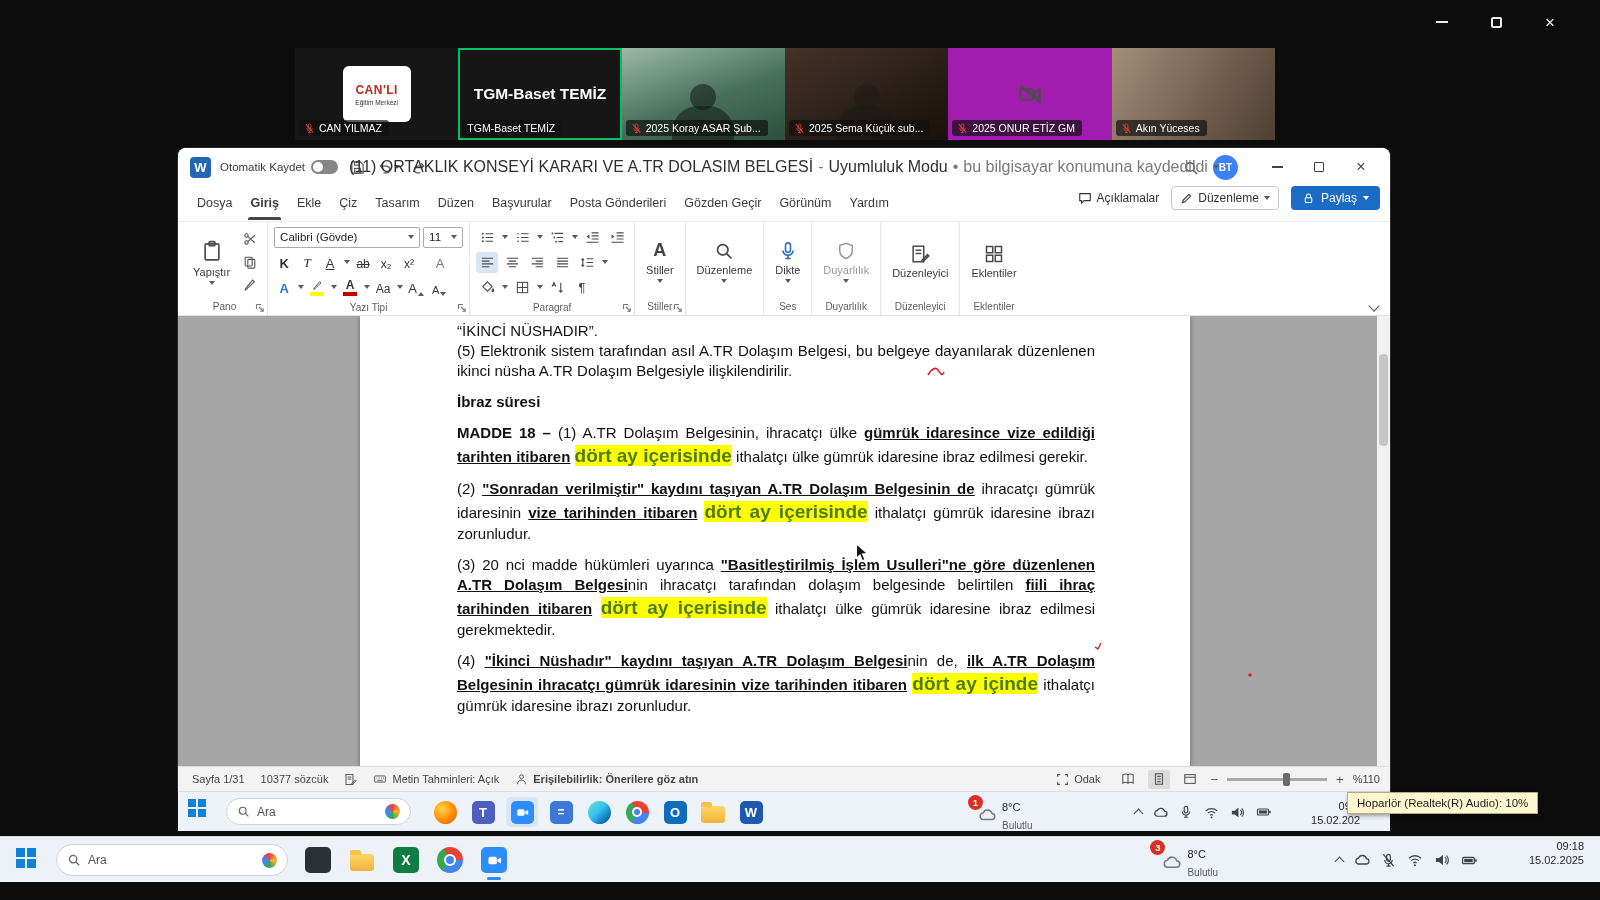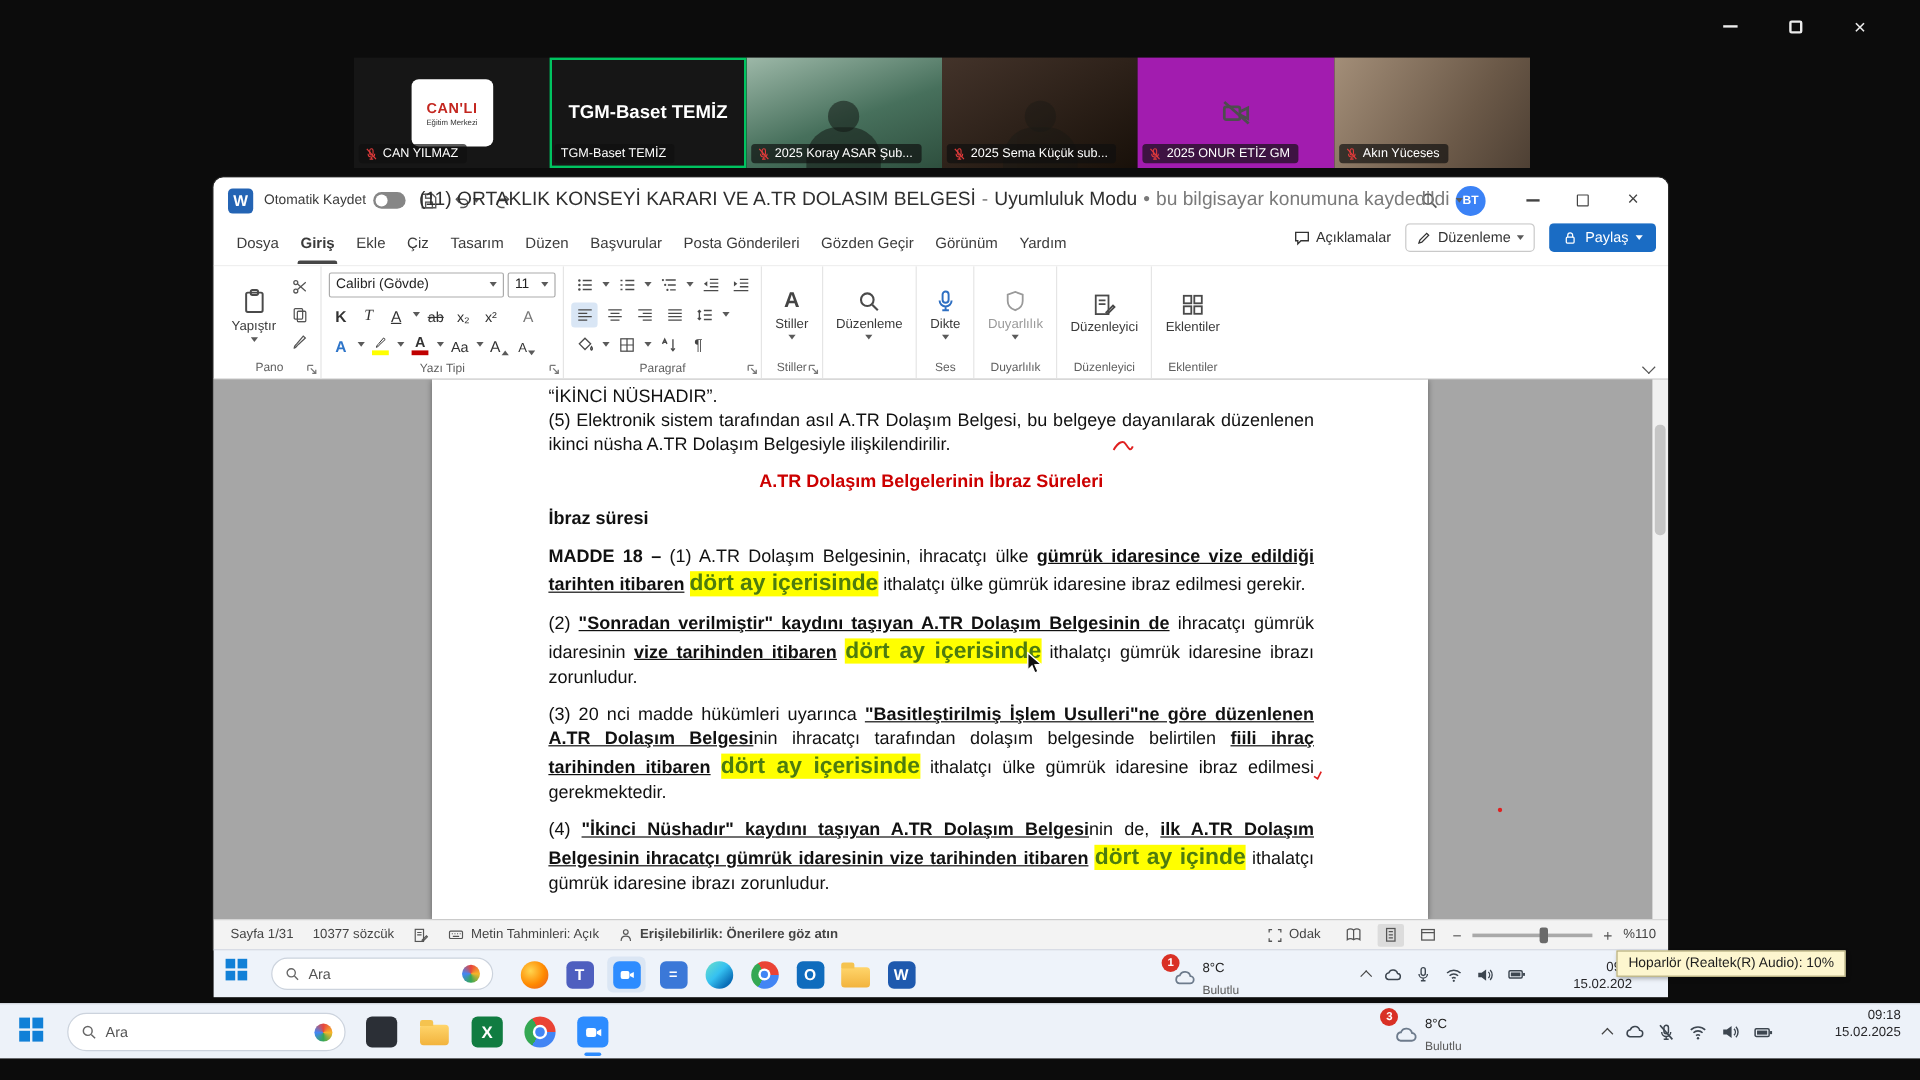--- a/index.html
+++ b/index.html
@@ -766,21 +766,20 @@
           <span>Eklentiler</span>
         </div>
     </div>
     <span class="collapse-chev"></span>
   </div>
 
   <div class="canvas">
     <div class="page">
       <p class="para tight"><span>“İKİNCİ NÜSHADIR”.</span></p>
       <p class="para"><span>(5) Elektronik sistem tarafından asıl A.TR Dolaşım Belgesi, bu belgeye dayanılarak düzenlenen ikinci nüsha A.TR Dolaşım Belgesiyle ilişkilendirilir.</span></p>
-      <p class="para center b red"><span>A.TR Dolaşım Belgelerinin İbraz Süreleri</span></p>
       <p class="para b" style="margin-top:6px"><span>İbraz süresi</span></p>
       <p class="para" style="margin-top:10px"><span class="b">MADDE 18 – </span><span>(1) A.TR Dolaşım Belgesinin, ihracatçı ülke </span><span class="bu">gümrük idaresince vize edildiği tarihten itibaren</span><span> </span><span class="hl">dört ay içerisinde</span><span> ithalatçı ülke gümrük idaresine ibraz edilmesi gerekir.</span></p>
       <p class="para"><span>(2) </span><span class="bu">"Sonradan verilmiştir" kaydını taşıyan A.TR Dolaşım Belgesinin de</span><span> ihracatçı gümrük idaresinin </span><span class="bu">vize tarihinden itibaren</span><span> </span><span class="hl">dört ay içerisinde</span><span> ithalatçı gümrük idaresine ibrazı zorunludur.</span></p>
       <p class="para"><span>(3) 20 nci madde hükümleri uyarınca </span><span class="bu">"Basitleştirilmiş İşlem Usulleri"ne göre düzenlenen A.TR Dolaşım Belgesi</span><span>nin ihracatçı tarafından dolaşım belgesinde belirtilen </span><span class="bu">fiili ihraç tarihinden itibaren</span><span> </span><span class="hl">dört ay içerisinde</span><span> ithalatçı ülke gümrük idaresine ibraz edilmesi gerekmektedir.</span></p>
       <p class="para"><span>(4) </span><span class="bu">"İkinci Nüshadır" kaydını taşıyan A.TR Dolaşım Belgesi</span><span>nin de, </span><span class="bu">ilk A.TR Dolaşım Belgesinin ihracatçı gümrük idaresinin vize tarihinden itibaren</span><span> </span><span class="hl">dört ay içinde</span><span> ithalatçı gümrük idaresine ibrazı zorunludur.</span></p>
     </div>
     <div class="vscroll">
         <div class="vthumb"></div>
       </div>
 

